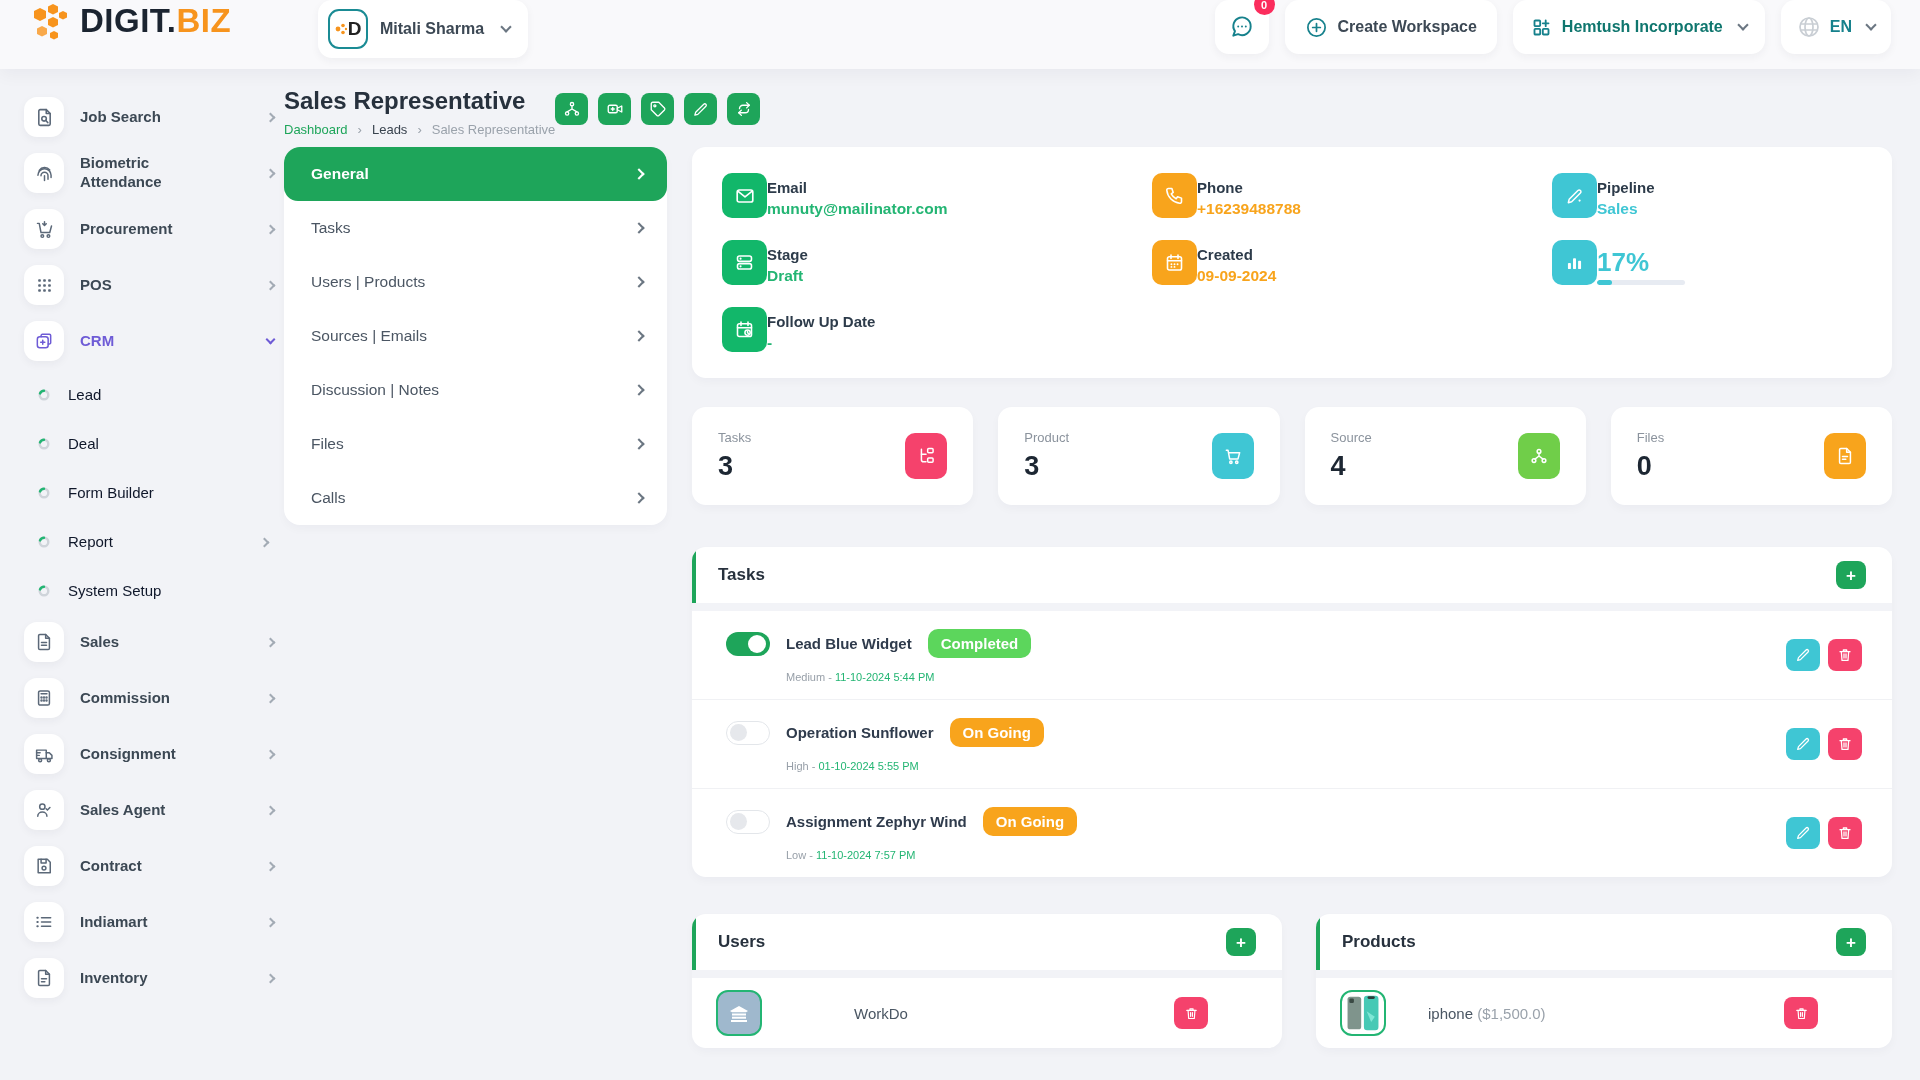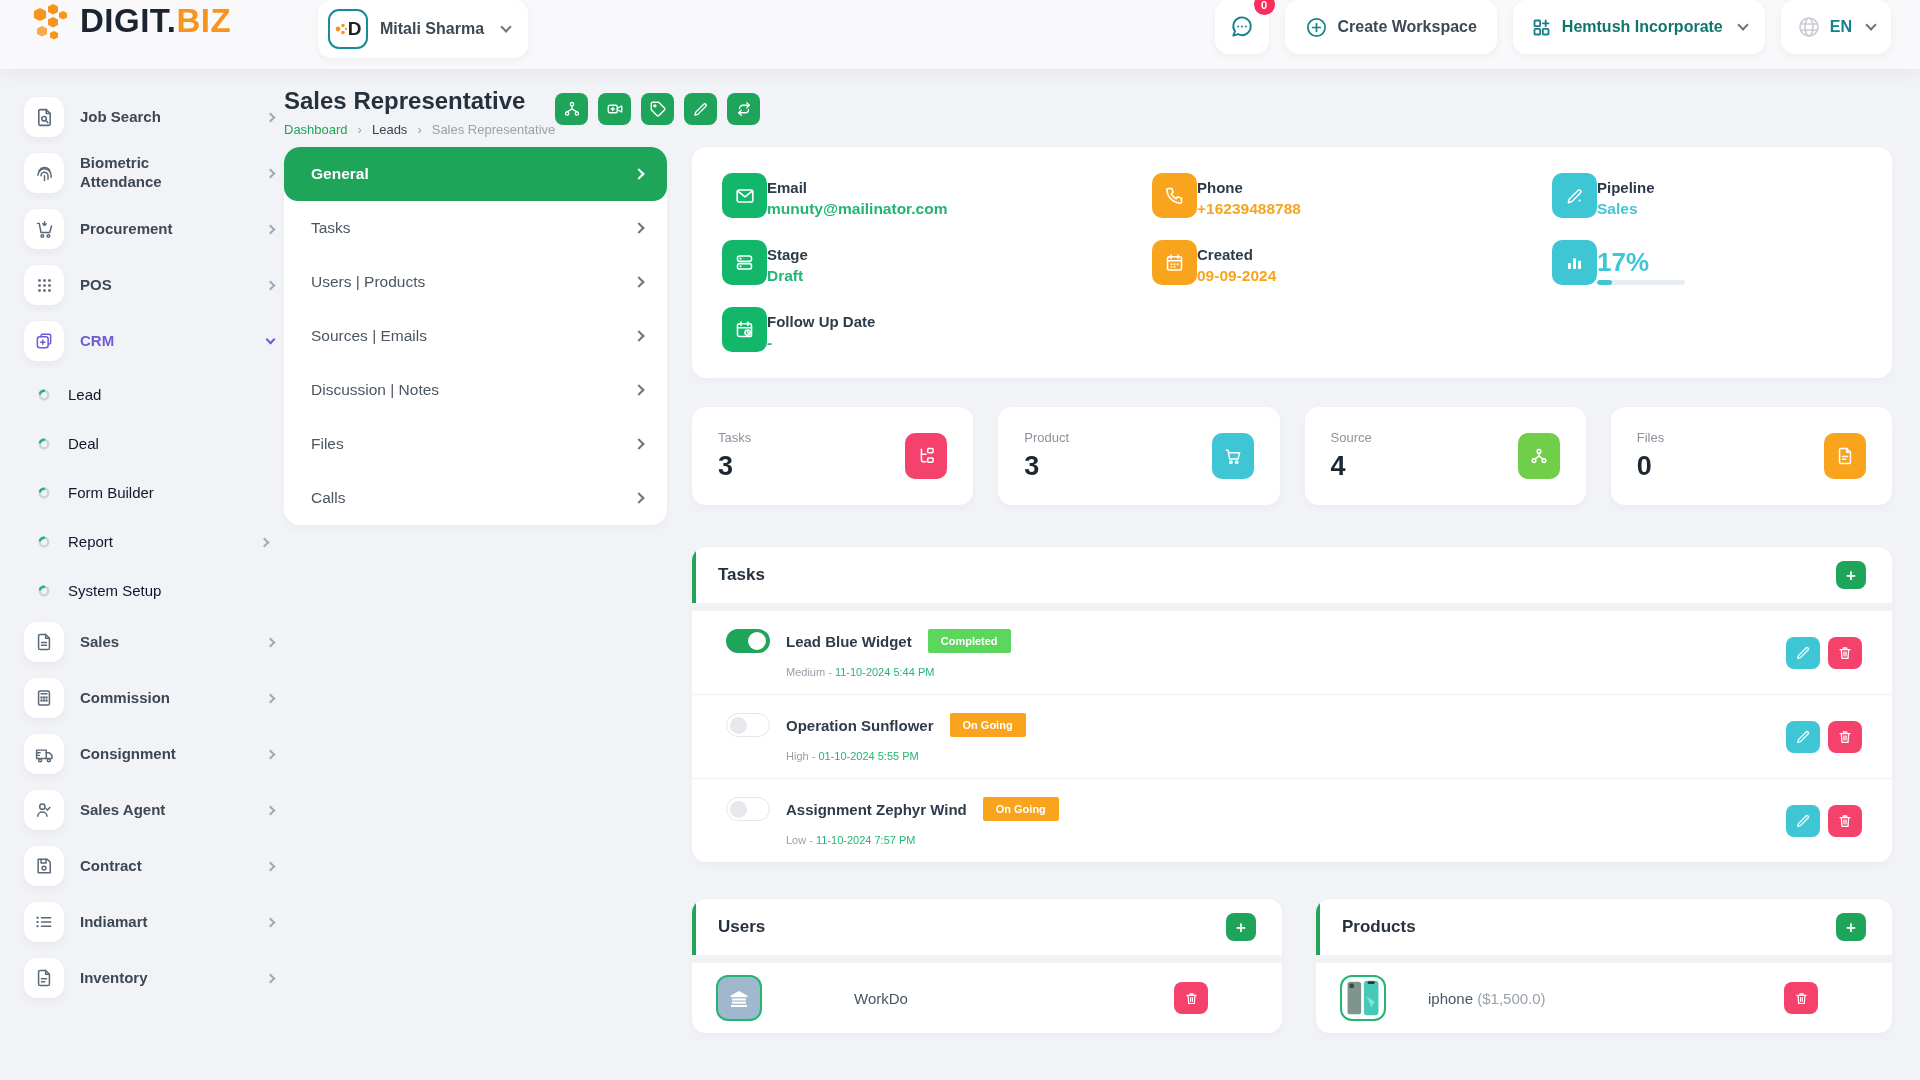--- a/index.html
+++ b/index.html
@@ -98,21 +98,21 @@
   .sec-card{margin-top:42px;position:relative;overflow:hidden}
   .sec-head{position:relative;display:flex;align-items:center;justify-content:space-between;padding:14px 26px;border-bottom:8px solid var(--bg)}
   .sec-head::before{content:"";position:absolute;left:0;top:0;bottom:0;width:4px;background:var(--green)}
   .sec-title{font-size:17px;font-weight:700;color:#27313d}
   .plus-btn{width:30px;height:28px;border:none;border-radius:8px;background:var(--green);color:#fff;font-size:17px;font-weight:600;display:flex;align-items:center;justify-content:center;cursor:pointer;line-height:1}
 
   .task-row{position:relative;padding:18px 200px 16px 34px;border-bottom:1px solid #f0f1f4}
   .task-row:last-child{border-bottom:none}
   .t-line{display:flex;align-items:center;gap:16px}
   .t-name{font-size:15px;font-weight:700;color:#2f3b4c}
-  .t-badge{font-size:11px;font-weight:600;color:#fff;border-radius:2px;padding:6px 13px}
+  .t-badge{font-size:15px;font-weight:600;color:#fff;border-radius:10px;padding:6px 13px}
   .t-badge.done{background:#5cd65c}
   .t-badge.going{background:var(--orange)}
   .t-meta{margin:13px 0 0 60px;font-size:11px;color:#979fa8}
   .t-date{color:var(--green-tx)}
   .t-actions{position:absolute;right:30px;top:50%;transform:translateY(-50%);display:flex;gap:8px}
   .sq-btn{width:34px;height:32px;border:none;border-radius:8px;display:flex;align-items:center;justify-content:center;color:#fff;cursor:pointer}
   .sq-btn.edit{background:var(--cyan)}
   .sq-btn.del{background:var(--pink)}
 
   .switch{width:44px;height:24px;border-radius:12px;position:relative;flex-shrink:0;cursor:pointer}

